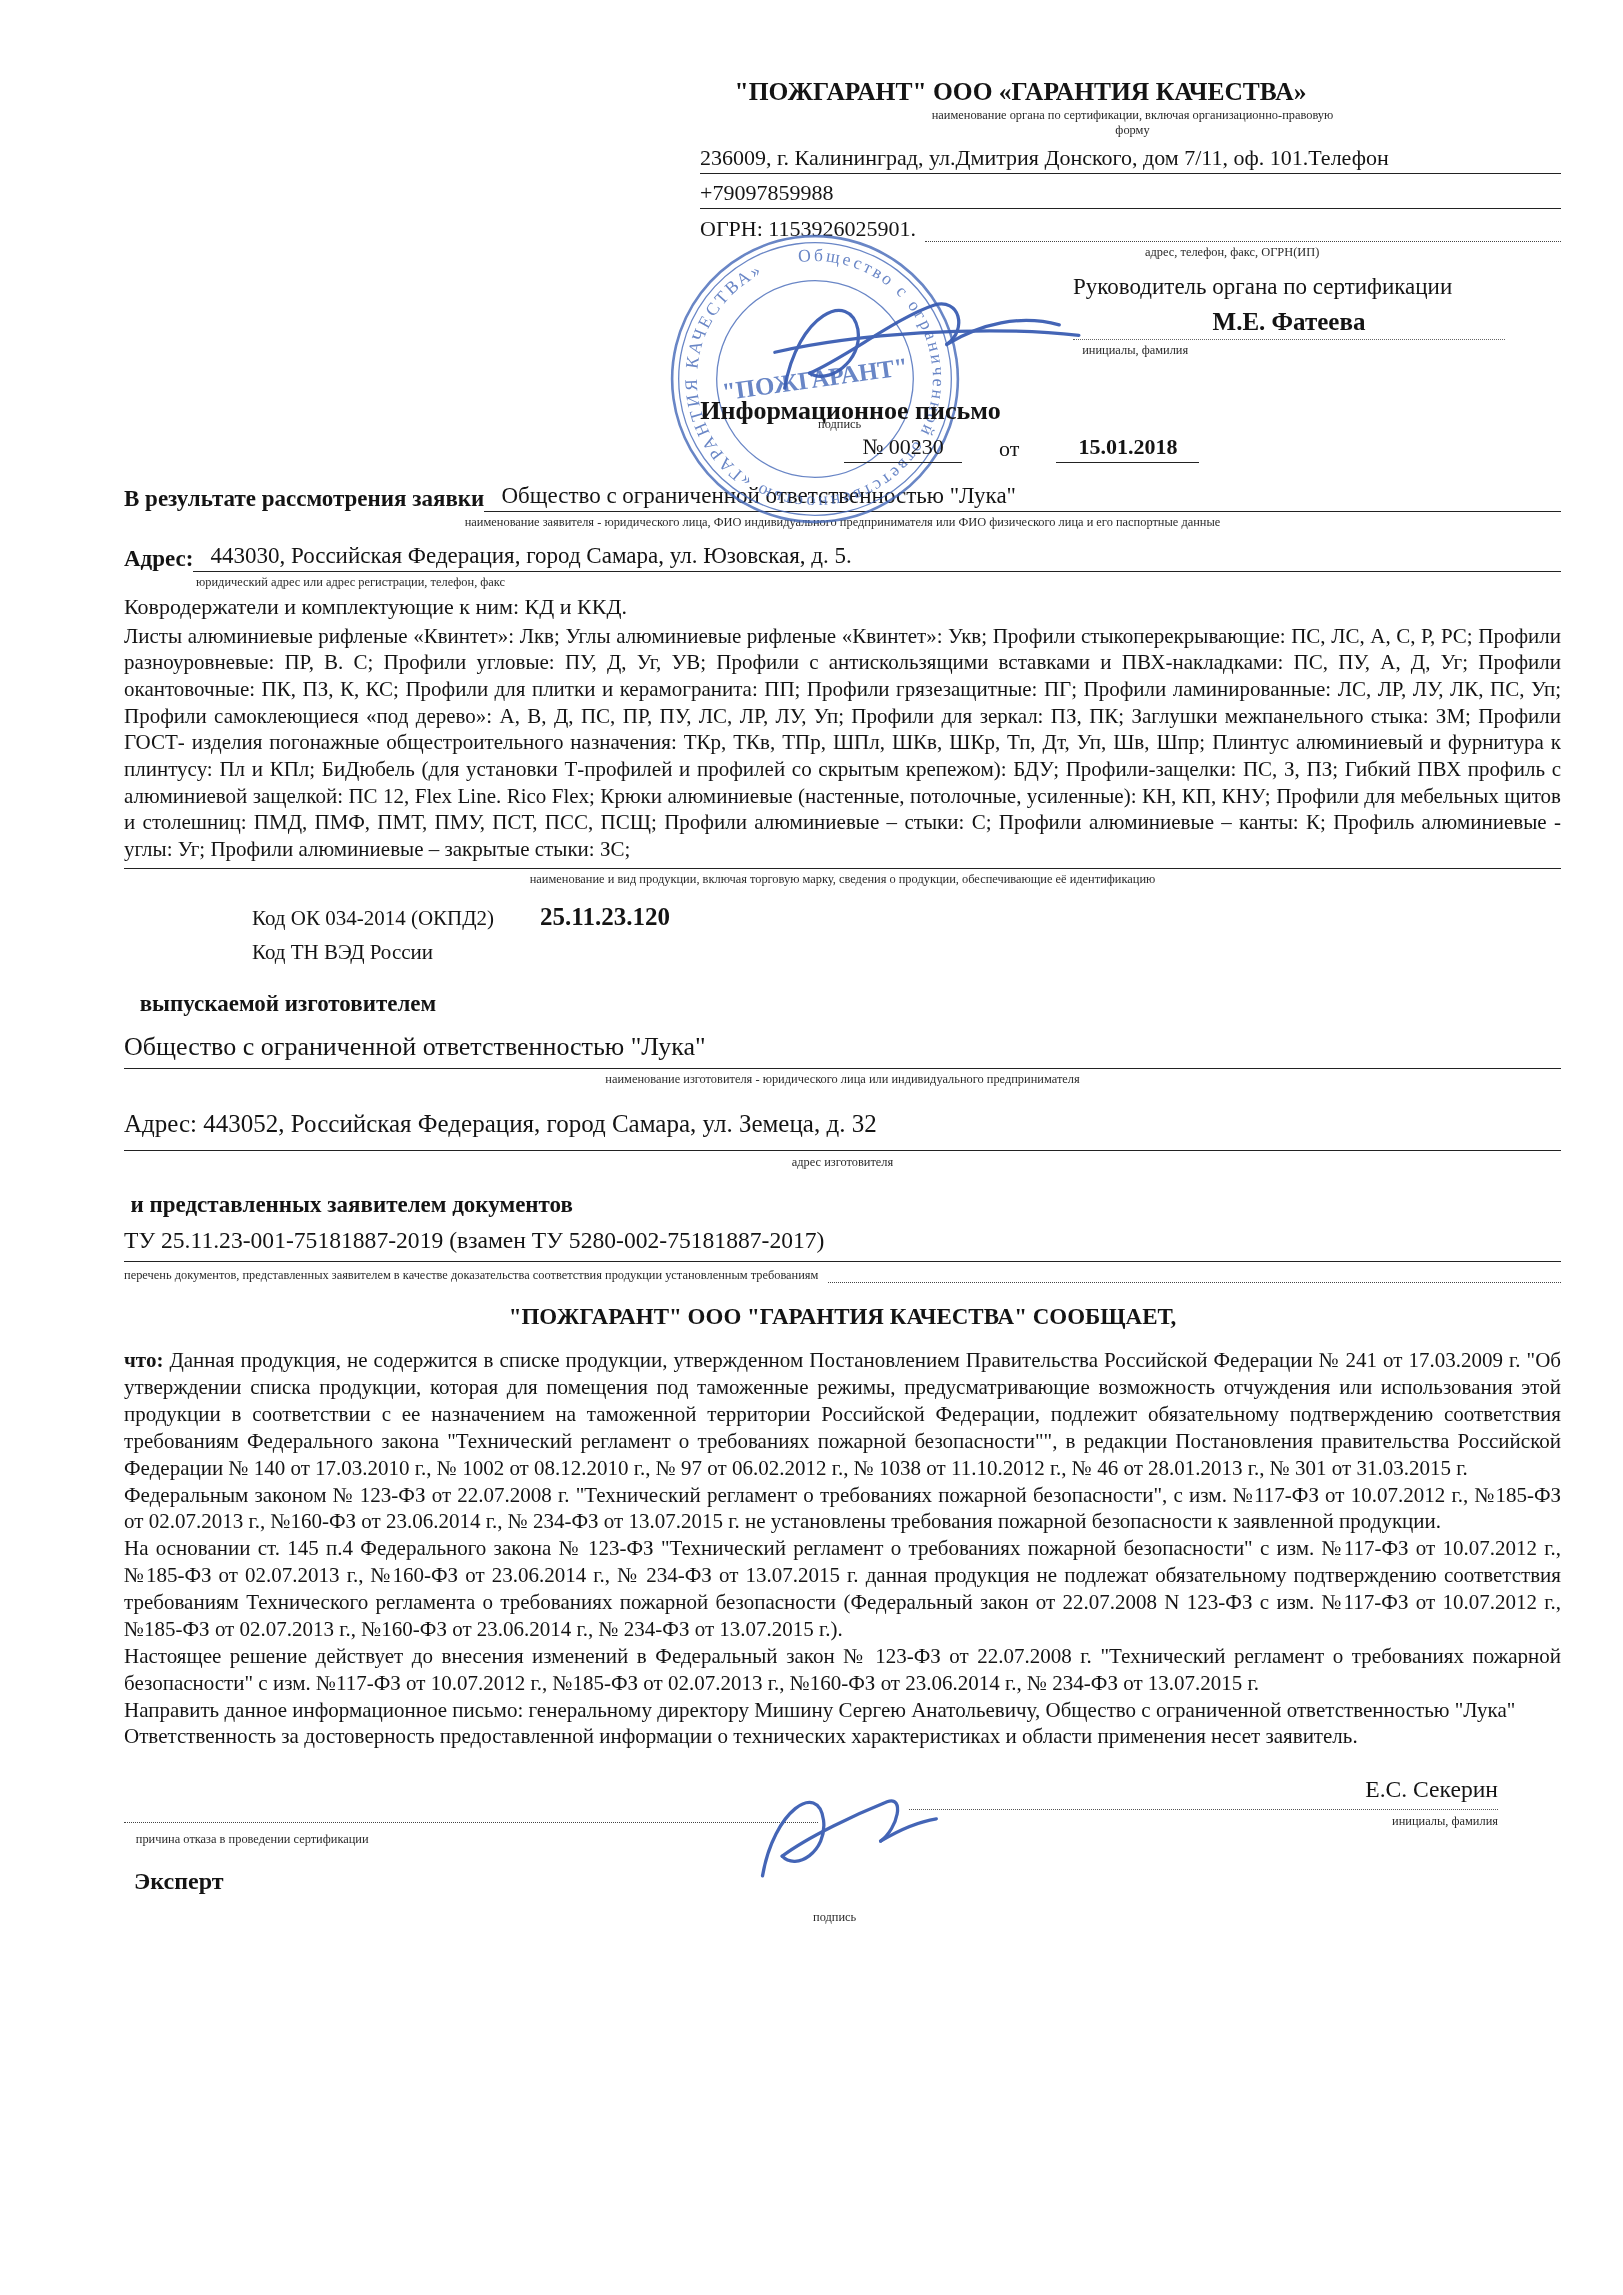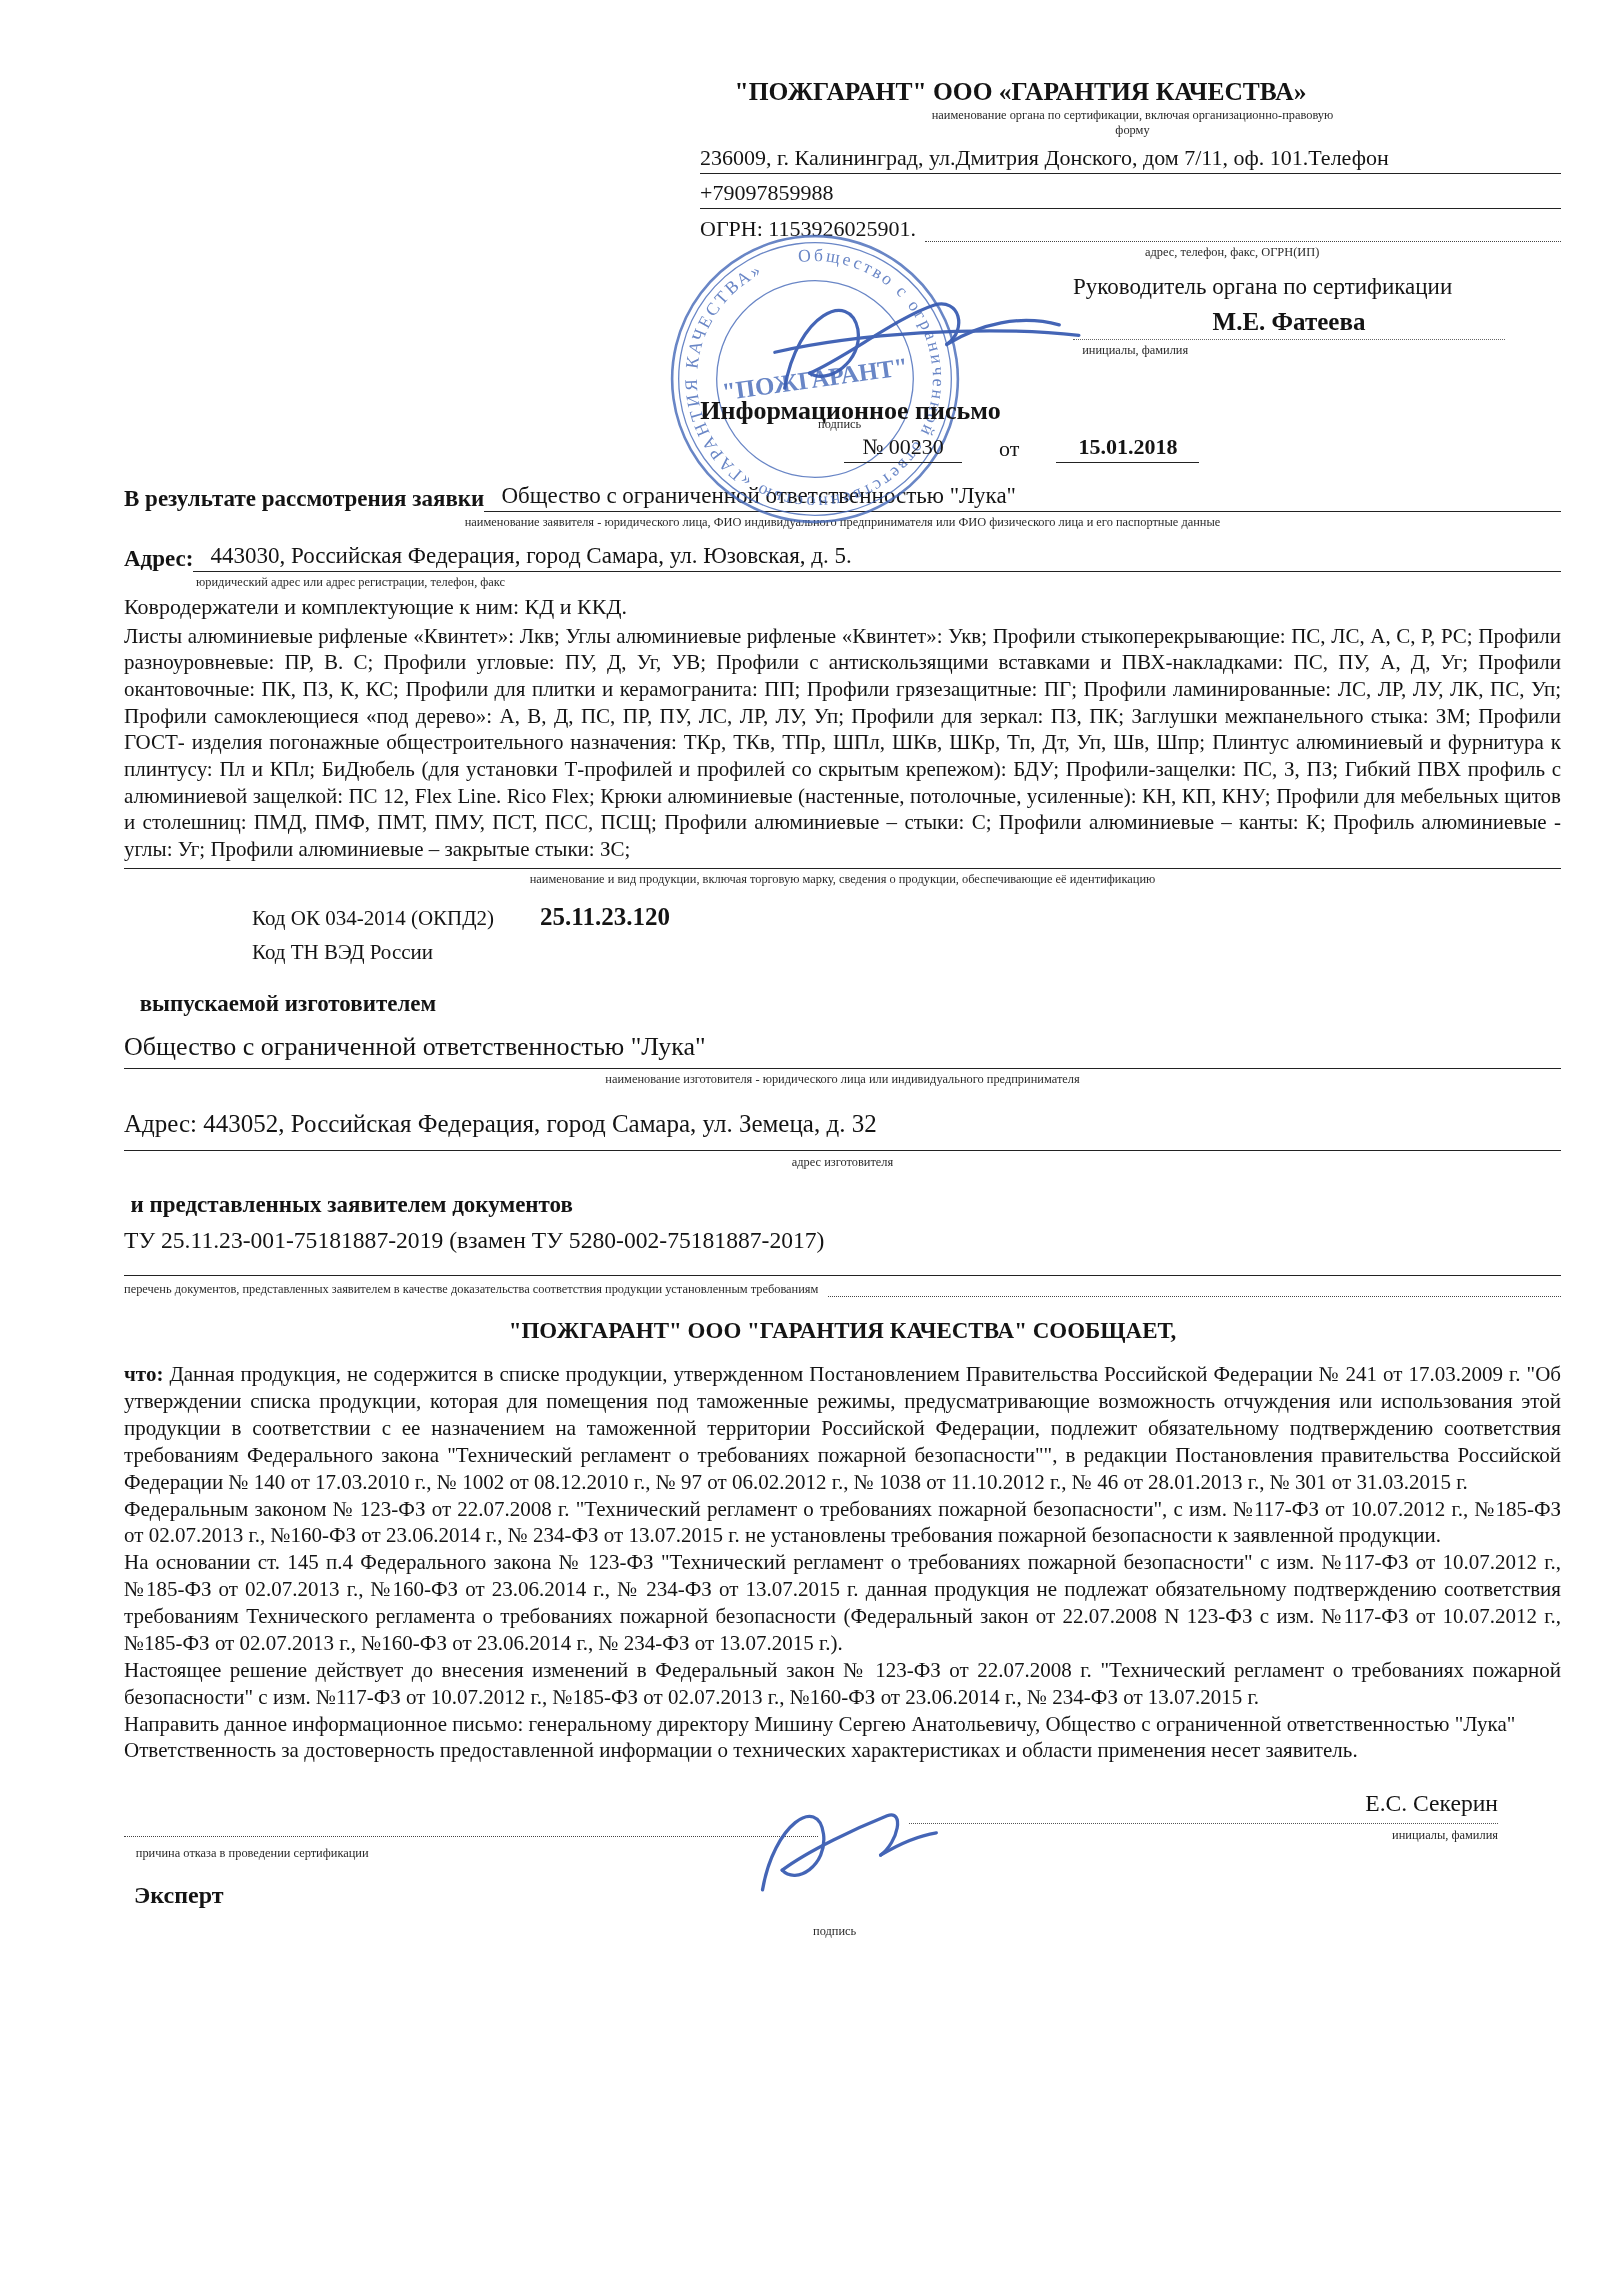--- a/index.html
+++ b/index.html
@@ -52,21 +52,21 @@
 
   .codes { margin-left:128px; margin-top:15.7px; font-size:21px; }
   .code-row { display:flex; align-items:baseline; }
   .code-val { font-weight:bold; font-size:25px; margin-left:46px; }
   .code2 { margin-top:9.2px; }
 
   .manu-lead { font-weight:bold; font-size:23px; margin-top:26px; margin-left:15.7px; }
   .manu-name { font-size:26px; margin-top:15.7px; border-bottom:1.3px solid #222; padding-bottom:5.2px; }
   .manu-addr { font-size:25px; margin-top:23.6px; border-bottom:1.3px solid #222; padding-bottom:12px; }
   .docs-lead { font-weight:bold; font-size:23px; margin-top:22px; margin-left:6.5px; }
-  .docs-val { font-size:23.6px; margin-top:9.2px; border-bottom:1.3px solid #222; padding-bottom:21px; }
+  .docs-val { font-size:23.6px; margin-top:9.2px; border-bottom:1.3px solid #222; padding-bottom:7px; }
   .docs-cap-row { display:flex; align-items:flex-end; margin-top:6.5px; }
 
   .statement-heading { text-align:center; font-weight:bold; font-size:23px; margin-top:21px; }
   .statement { margin-top:17px; font-size:21px; line-height:1.28; text-align:justify; }
   .statement p { margin:0; }
 
   .footer { position:relative; margin-top:19.6px; height:177px; }
   .f-dotline { position:absolute; left:0; top:52px; width:694px; border-bottom:1.3px dotted #444; }
   .f-reason { position:absolute; left:11.8px; top:62px; }
   .f-expert { position:absolute; left:10px; top:98px; font-size:24px; font-weight:bold; }

